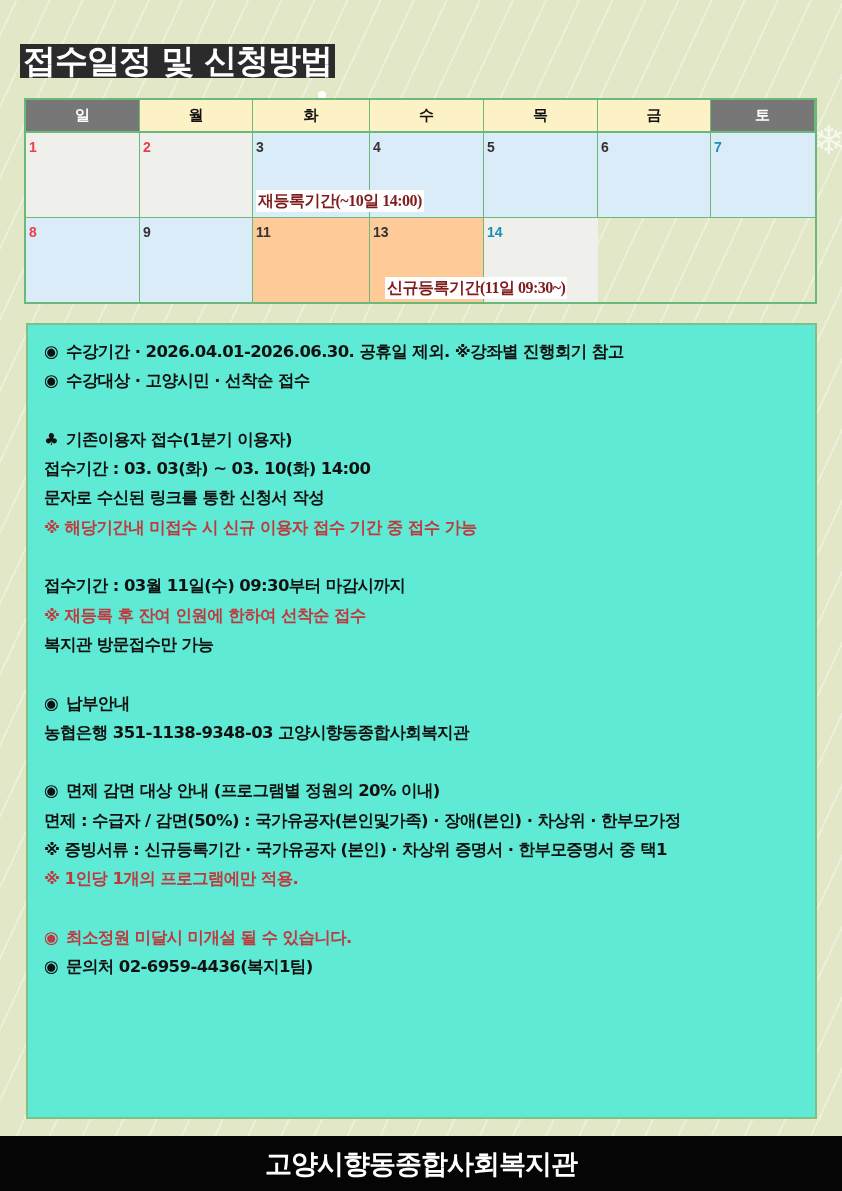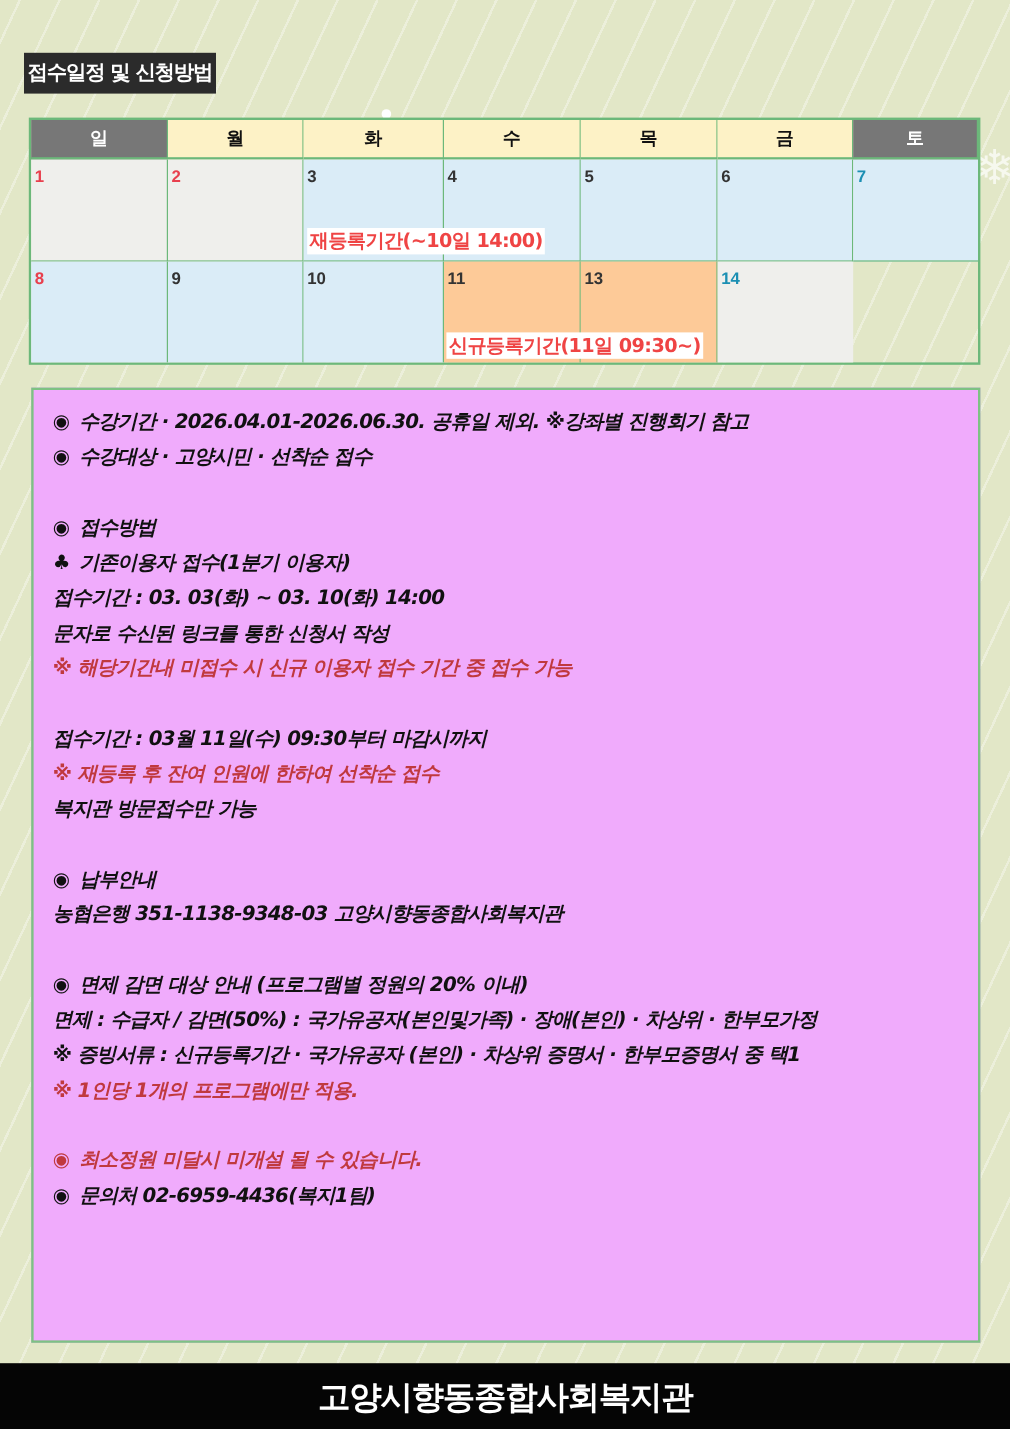--- a/index.html
+++ b/index.html
@@ -10,21 +10,21 @@
       background-color: #e2e7c7;
       background-image: repeating-linear-gradient(115deg, rgba(255,255,255,0.0) 0px, rgba(255,255,255,0.0) 14px, rgba(255,255,255,0.35) 14px, rgba(255,255,255,0.35) 16px, rgba(255,255,255,0.0) 16px, rgba(255,255,255,0.0) 30px);
       color: #111;
     }
     .page-title {
       position: absolute;
       left: 20px; top: 44px;
       background: #2b2b2b;
       color: #fff;
       font-weight: bold;
-      font-size: 17px;
+      font-size: 33px;
       line-height: 34px;
       padding: 0 3px;
       letter-spacing: -1px;
     }
     .dot {
       position: absolute; left: 318px; top: 91px;
       width: 8px; height: 8px; border-radius: 50%; background: #fff;
     }
     .snowflake {
       position: absolute; left: 812px; top: 120px;
@@ -65,36 +65,36 @@
     .bg-orange { background: #fdca98; }
     .c-red { color: #e8404e; }
     .c-teal { color: #1b8fb3; }
     .cal-label {
       position: absolute;
       background: #fff;
       font-weight: bold;
       font-size: 16px;
       line-height: 22px;
       padding: 0 2px;
-      color: #ef4444;
+      color: #7f1d1d;
       white-space: nowrap;
       letter-spacing: -0.5px;
       z-index: 2;
+      font-family: Liberation Serif, serif;
     }
     .label-re { left: 256px; top: 190px; }
-    .label-new { left: 372px; top: 277px; }
+    .label-new { left: 385px; top: 277px; }
     
     .info-box {
       position: absolute;
       left: 26px; top: 323px;
       width: 791px; height: 796px;
-      background: #f0abfc;
+      background: #5eead4;
       border: 2px solid #7dc283;
       padding: 12px 0 16px 16px;
-      font-style: italic;
     }
     .line {
       font-weight: bold;
       font-size: 16.5px;
       line-height: 29.3px;
       height: 29.3px;
       white-space: nowrap;
       letter-spacing: -0.6px;
       color: #111;
     }
@@ -130,35 +130,33 @@
   <div class="cal-cell bg-gray c-red">1</div>
   <div class="cal-cell bg-gray c-red">2</div>
   <div class="cal-cell bg-blue">3</div>
   <div class="cal-cell bg-blue">4</div>
   <div class="cal-cell bg-blue">5</div>
   <div class="cal-cell bg-blue">6</div>
   <div class="cal-cell bg-blue c-teal last-col">7</div>
 
   <div class="cal-cell bg-blue c-red last-row">8</div>
   <div class="cal-cell bg-blue last-row">9</div>
-  <div class="cal-cell bg-blue last-row">10</div>
   <div class="cal-cell bg-orange last-row">11</div>
   <div class="cal-cell bg-orange last-row">13</div>
   <div class="cal-cell bg-gray c-teal last-col last-row">14</div>
 </div>
 
 <div class="cal-label label-re">재등록기간(~10일 14:00)</div>
 <div class="cal-label label-new">신규등록기간(11일 09:30~)</div>
 
 <div class="info-box">
   <div id="info-lines">
       <div class="line normal"><span class="bullet">◉</span><span>수강기간 · 2026.04.01-2026.06.30. 공휴일 제외. ※강좌별 진행회기 참고</span></div>
       <div class="line normal"><span class="bullet">◉</span><span>수강대상 · 고양시민 · 선착순 접수</span></div>
       <div class="line blank"><span></span></div>
-      <div class="line normal"><span class="bullet">◉</span><span>접수방법</span></div>
       <div class="line normal"><span class="bullet">♣</span><span>기존이용자 접수(1분기 이용자)</span></div>
       <div class="line normal"><span>접수기간 : 03. 03(화) ~ 03. 10(화) 14:00</span></div>
       <div class="line normal"><span>문자로 수신된 링크를 통한 신청서 작성</span></div>
       <div class="line red"><span>※ 해당기간내 미접수 시 신규 이용자 접수 기간 중 접수 가능</span></div>
       <div class="line blank"><span></span></div>
       <div class="line normal"><span>접수기간 : 03월 11일(수) 09:30부터 마감시까지</span></div>
       <div class="line red"><span>※ 재등록 후 잔여 인원에 한하여 선착순 접수</span></div>
       <div class="line normal"><span>복지관 방문접수만 가능</span></div>
       <div class="line blank"><span></span></div>
       <div class="line normal"><span class="bullet">◉</span><span>납부안내</span></div>

